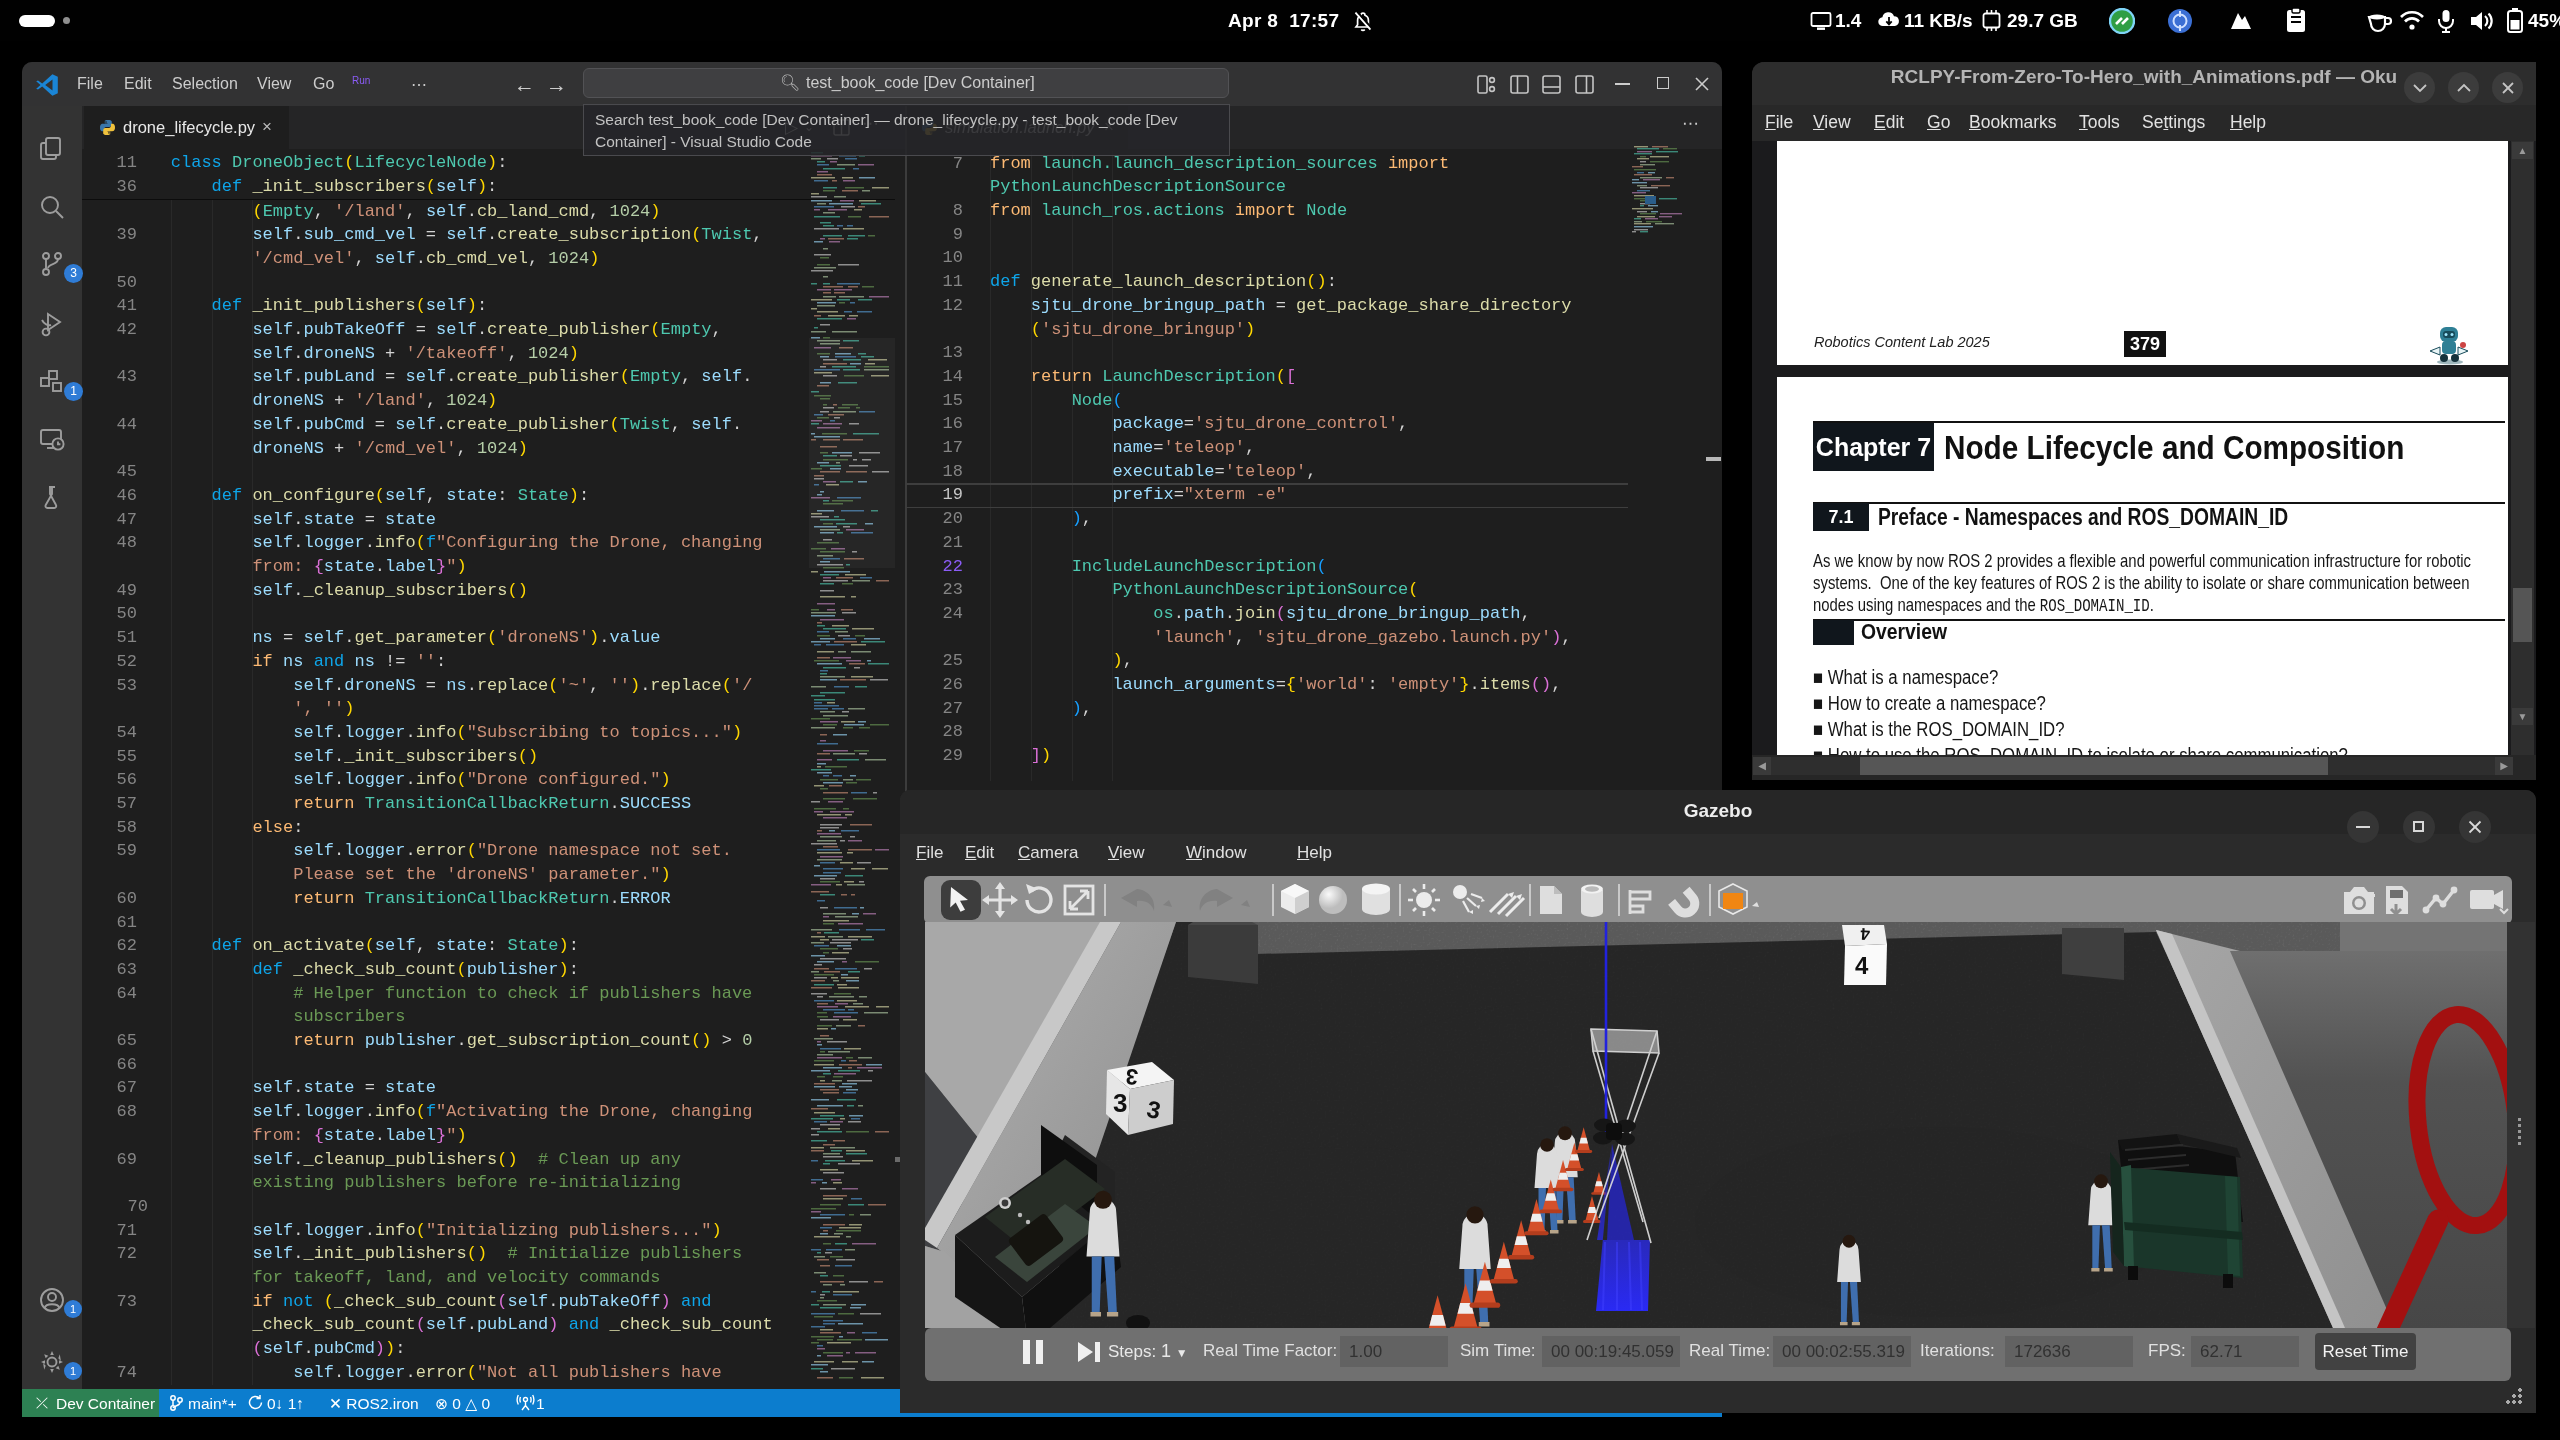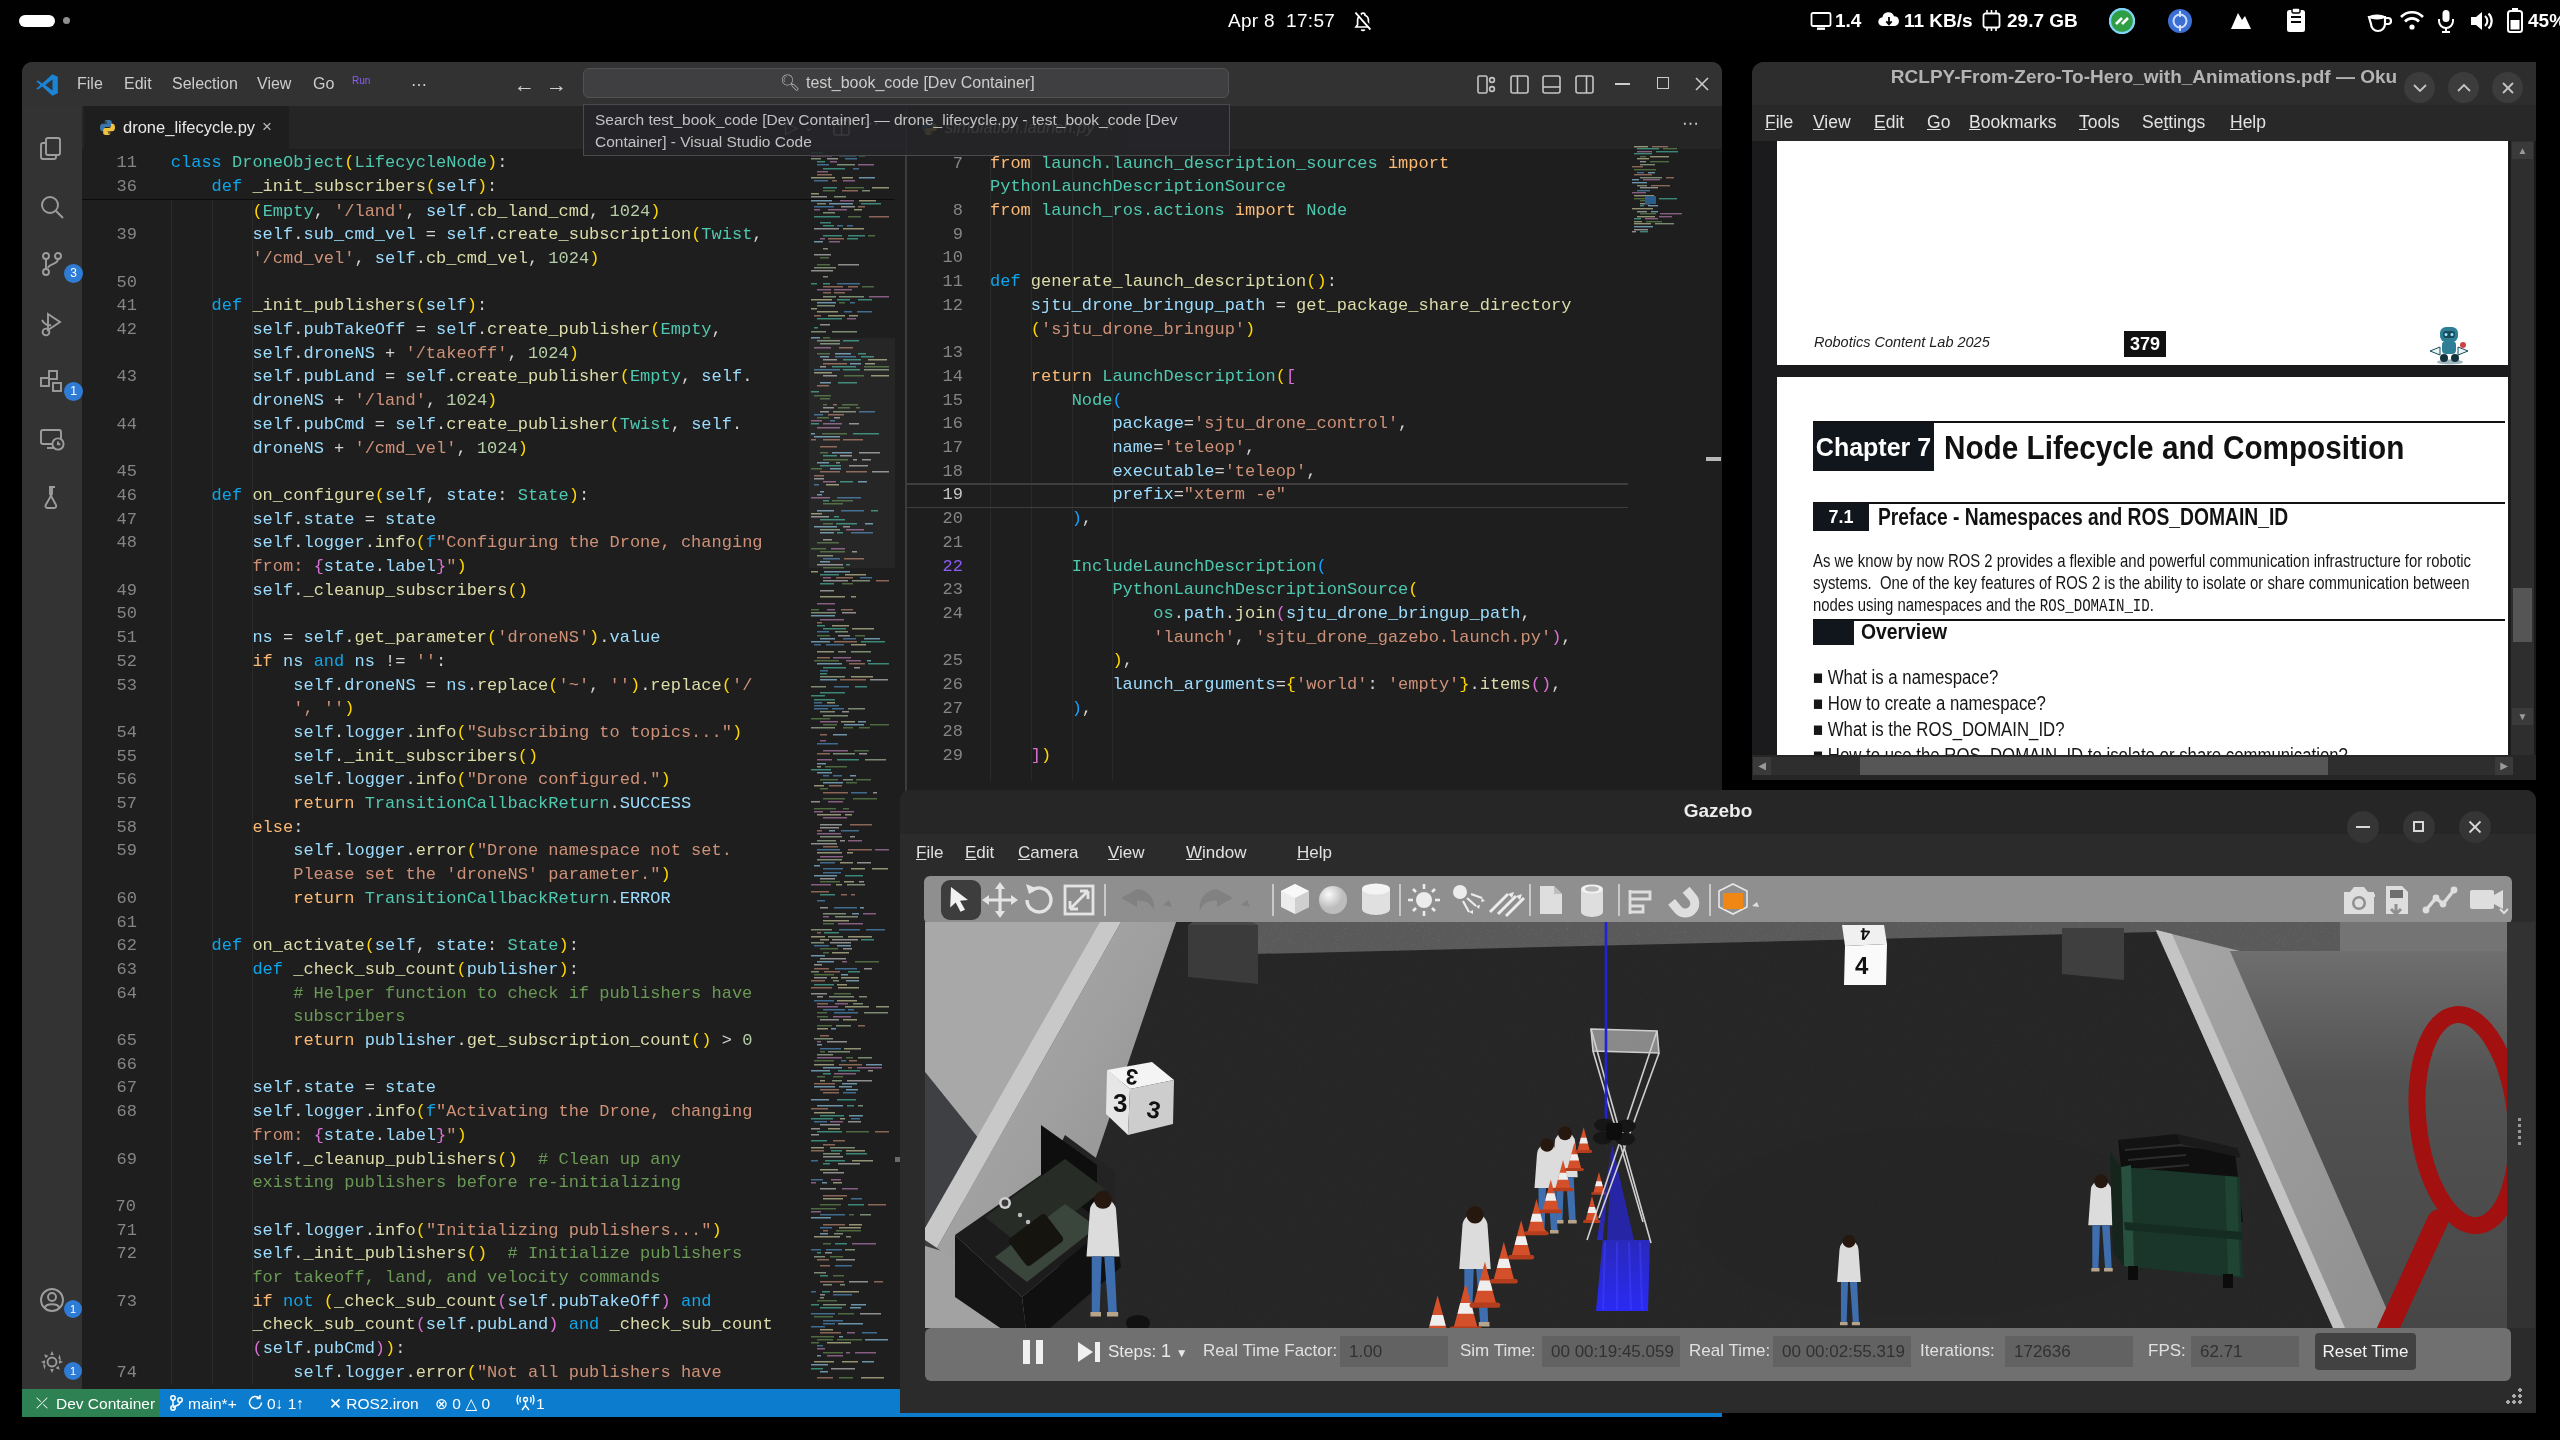--- a/index.html
+++ b/index.html
@@ -9,21 +9,21 @@
 .code i{font-style:normal}
 i.k{color:#0ea5e9}i.c{color:#fdba74}i.f{color:#dcdcaa}i.t{color:#4ec9b0}
 i.v{color:#9cdcfe}i.s{color:#ce9178}i.n{color:#b5cea8}i.m{color:#6a9955}
 i.b1{color:#ffd700}i.b2{color:#da70d6}i.b3{color:#179fff}
 .ln{font-family:"Liberation Mono",monospace;font-size:17px;line-height:23.7px;
   color:#858585;text-align:right;white-space:pre}
 </style></head><body>
 <div class="a" style="left:0;top:0;width:2560px;height:41px;background:#010101"></div>
 <div class="a" style="left:19px;top:14.5px;width:36px;height:12px;background:#fff;border-radius:6px"></div>
 <div class="a" style="left:63px;top:17px;width:7px;height:7px;background:#8f8f8f;border-radius:50%"></div>
-<div class="a" style="left:1228px;top:10px;color:#fff;font-size:19px;font-weight:normal;letter-spacing:.3px">Apr 8&nbsp;&nbsp;17:57</div>
+<div class="a" style="left:1228px;top:10px;color:#fff;font-size:19px;font-weight:bold;letter-spacing:.3px">Apr 8&nbsp;&nbsp;17:57</div>
 <svg class="a" style="left:1351px;top:9px" width="24" height="24" viewBox="0 0 24 24">
 <path d="M5 18 h14 l-1.6-2.2 v-4.6 a5.4 5.4 0 0 0-3.4-5 a2 2 0 0 0-4 0 a5.4 5.4 0 0 0-3.4 5 v4.6 Z" fill="none" stroke="#fff" stroke-width="1.7"></path>
 <path d="M10.3 20.5 a2 2 0 0 0 3.4 0" fill="none" stroke="#fff" stroke-width="1.7"></path>
 <line x1="4.5" y1="3.5" x2="19.5" y2="20.5" stroke="#fff" stroke-width="1.9"></line>
 <line x1="6" y1="2.3" x2="21" y2="19.3" stroke="#010101" stroke-width="1.9"></line>
 </svg>
 <svg class="a" style="left:1810px;top:10px" width="22" height="22" viewBox="0 0 22 22">
 <rect x="1.5" y="3" width="19" height="13" rx="1.5" fill="none" stroke="#fff" stroke-width="1.8"></rect>
 <rect x="7" y="17.5" width="8" height="2.4" fill="#fff"></rect>
   </svg>
@@ -274,21 +274,21 @@
 <div class="a ln" style="left:77px;top:1052.7px;width:60px">66</div>
 <div class="a code" style="left:170.8px;top:1052.7px"></div>
 <div class="a ln" style="left:77px;top:1076.4px;width:60px">67</div>
 <div class="a code" style="left:170.8px;top:1076.4px">        <i class="v">self</i>.<i class="v">state</i> = <i class="v">state</i></div>
 <div class="a ln" style="left:77px;top:1100.1px;width:60px">68</div>
 <div class="a code" style="left:170.8px;top:1100.1px">        <i class="v">self</i>.<i class="v">logger</i>.<i class="f">info</i><i class="b1">(</i><i class="k">f</i><i class="s">"Activating the Drone, changing</i></div>
 <div class="a code" style="left:170.8px;top:1123.8px">        <i class="s">from: </i><i class="b2">{</i><i class="v">state</i>.<i class="v">label</i><i class="b2">}</i><i class="s">"</i><i class="b1">)</i></div>
 <div class="a ln" style="left:77px;top:1147.5px;width:60px">69</div>
 <div class="a code" style="left:170.8px;top:1147.5px">        <i class="v">self</i>.<i class="f">_cleanup_publishers</i><i class="b1">(</i><i class="b1">)</i>  <i class="m"># Clean up any</i></div>
 <div class="a code" style="left:170.8px;top:1171.2px">        <i class="m">existing publishers before re-initializing</i></div>
-<div class="a ln" style="left:76px;top:1194.9px;width:60px">70</div>
+<div class="a ln" style="left:88px;top:1194.9px;width:60px">70</div>
 <div class="a code" style="left:170.8px;top:1194.9px"></div>
 <div class="a ln" style="left:77px;top:1218.6px;width:60px">71</div>
 <div class="a code" style="left:170.8px;top:1218.6px">        <i class="v">self</i>.<i class="v">logger</i>.<i class="f">info</i><i class="b1">(</i><i class="s">"Initializing publishers..."</i><i class="b1">)</i></div>
 <div class="a ln" style="left:77px;top:1242.3px;width:60px">72</div>
 <div class="a code" style="left:170.8px;top:1242.3px">        <i class="v">self</i>.<i class="f">_init_publishers</i><i class="b1">(</i><i class="b1">)</i>  <i class="m"># Initialize publishers</i></div>
 <div class="a code" style="left:170.8px;top:1266.0px">        <i class="m">for takeoff, land, and velocity commands</i></div>
 <div class="a ln" style="left:77px;top:1289.7px;width:60px">73</div>
 <div class="a code" style="left:170.8px;top:1289.7px">        <i class="c">if</i> <i class="k">not</i> <i class="b1">(</i><i class="f">_check_sub_count</i><i class="b2">(</i><i class="v">self</i>.<i class="v">pubTakeOff</i><i class="b2">)</i> <i class="k">and</i></div>
 <div class="a code" style="left:170.8px;top:1313.4px">        <i class="f">_check_sub_count</i><i class="b2">(</i><i class="v">self</i>.<i class="v">pubLand</i><i class="b2">)</i> <i class="k">and</i> <i class="f">_check_sub_count</i></div>
 <div class="a code" style="left:170.8px;top:1337.1px">        <i class="b2">(</i><i class="v">self</i>.<i class="v">pubCmd</i><i class="b2">)</i><i class="b1">)</i>:</div>

